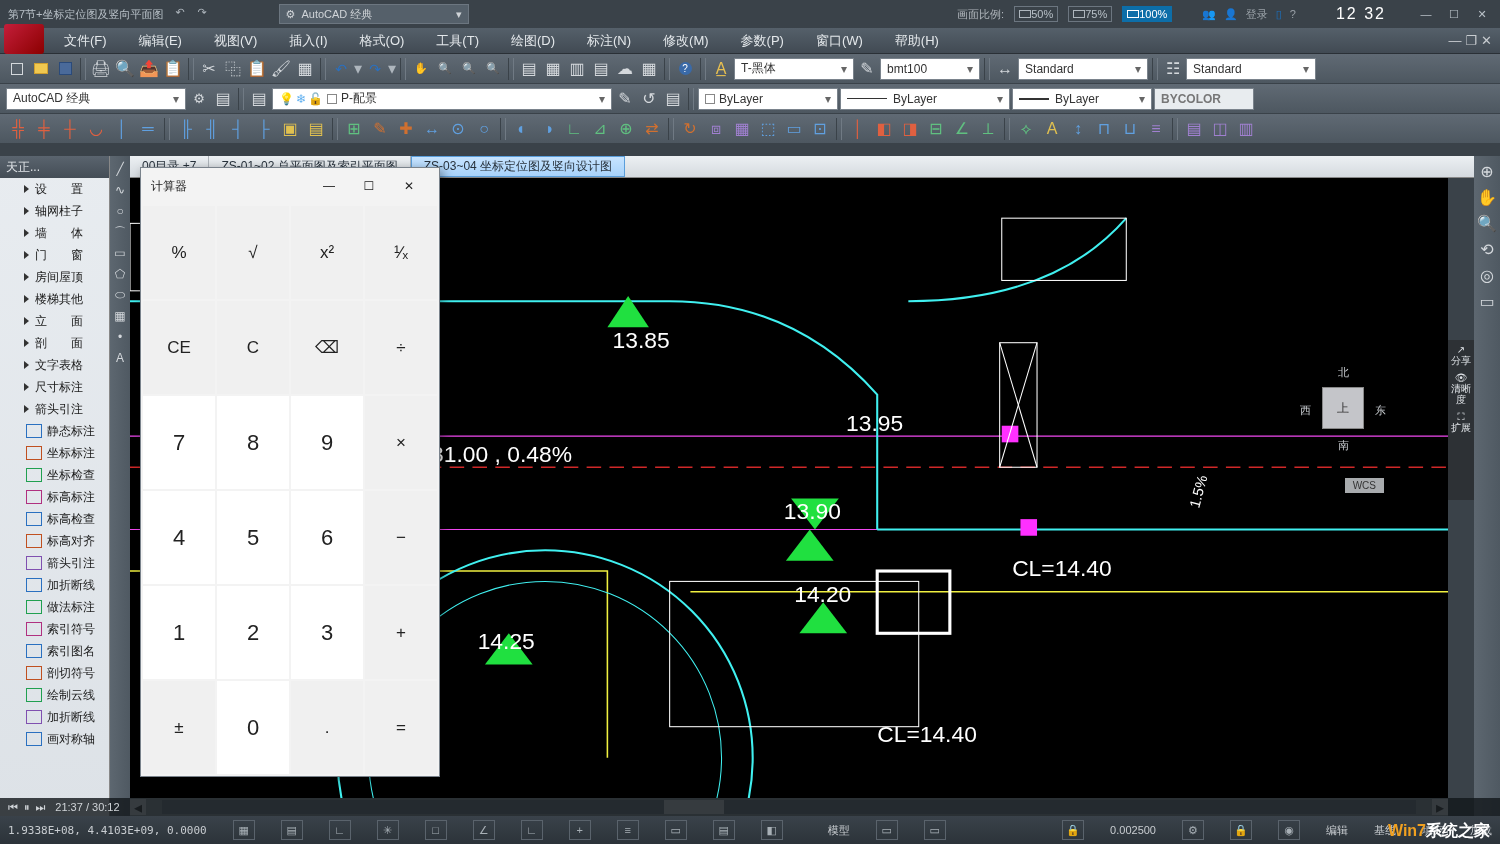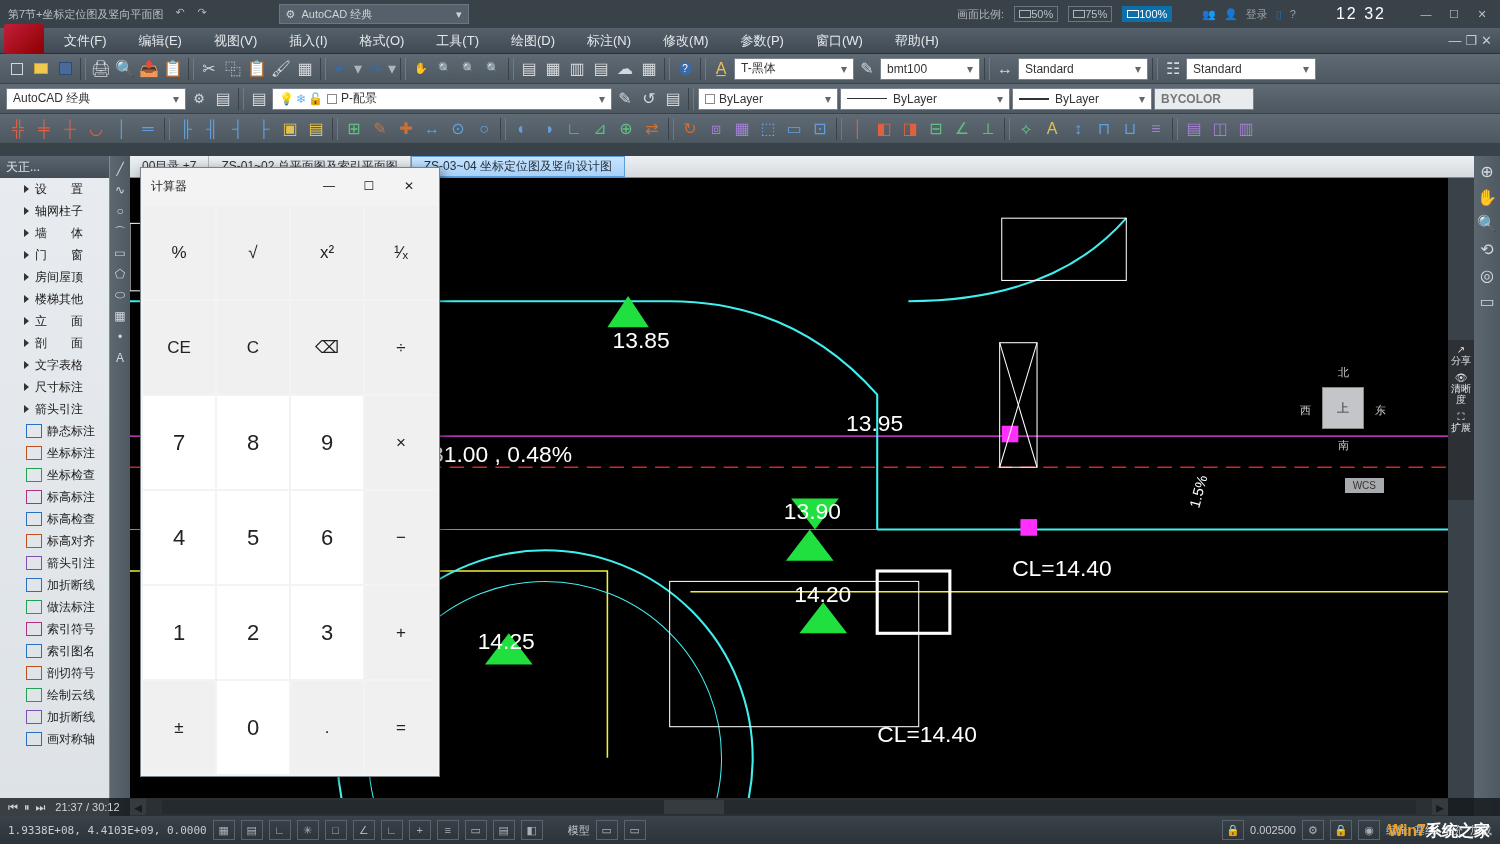--- a/index.html
+++ b/index.html
@@ -79,21 +79,21 @@
 .canvas-wrap svg { width: 100%; height: 100%; }
 .canvas-text { fill: #fff; font-family: Arial; }
 
 
 .hscroll { position: absolute; left: 130px; right: 52px; bottom: 28px; height: 18px; background: #8e969d; display:flex; align-items:center;}
 .hscroll .track { flex:1; height:14px; background:#6f7880; margin:0 16px; position:relative;}
 .hscroll .thumb { position:absolute; left:40%; width:60px; height:14px; background:#c6ccd2;}
 .hscroll .arrow { width:16px; height:16px; background:#c6ccd2; display:flex;align-items:center;justify-content:center; color:#333; cursor:pointer; }
 
 
-.statusbar { position:absolute; left:0; right:0; bottom:0; height:28px; background: linear-gradient(#3a424a,#2c3339); color:#c8ccd0; font-size:11px; display:flex; align-items:center; padding:0 8px; gap:6px;}
+.statusbar { position:absolute; left:0; right:0; bottom:0; height:28px; background: linear-gradient(#3a424a,#2c3339); color:#c8ccd0; font-size:11px; display:flex; align-items:center; padding:0 8px; gap:26px;}
 .statusbar .coord { font-family: Consolas, monospace; }
 .statusbar .sb-btn { width:22px; height:20px; border:1px solid #5a636c; display:flex; align-items:center; justify-content:center; cursor:pointer; color:#a8b0b6;}
 .statusbar .watermark { position:absolute; right:10px; bottom:2px; font-size:16px; font-weight:bold; }
 .statusbar .watermark .w7 { color:#f0a020; }
 .statusbar .watermark .rest { color:#fff; }
 
 
 .viewcube { position:absolute; right:60px; top:185px; width:90px; height:90px; }
 .viewcube .cube { position:absolute; left:24px; top:24px; width:42px; height:42px; background: rgba(230,232,236,0.85); border:1px solid #888;}
 .viewcube .lbl { position:absolute; color:#c8ccd0; font-size:11px; }

